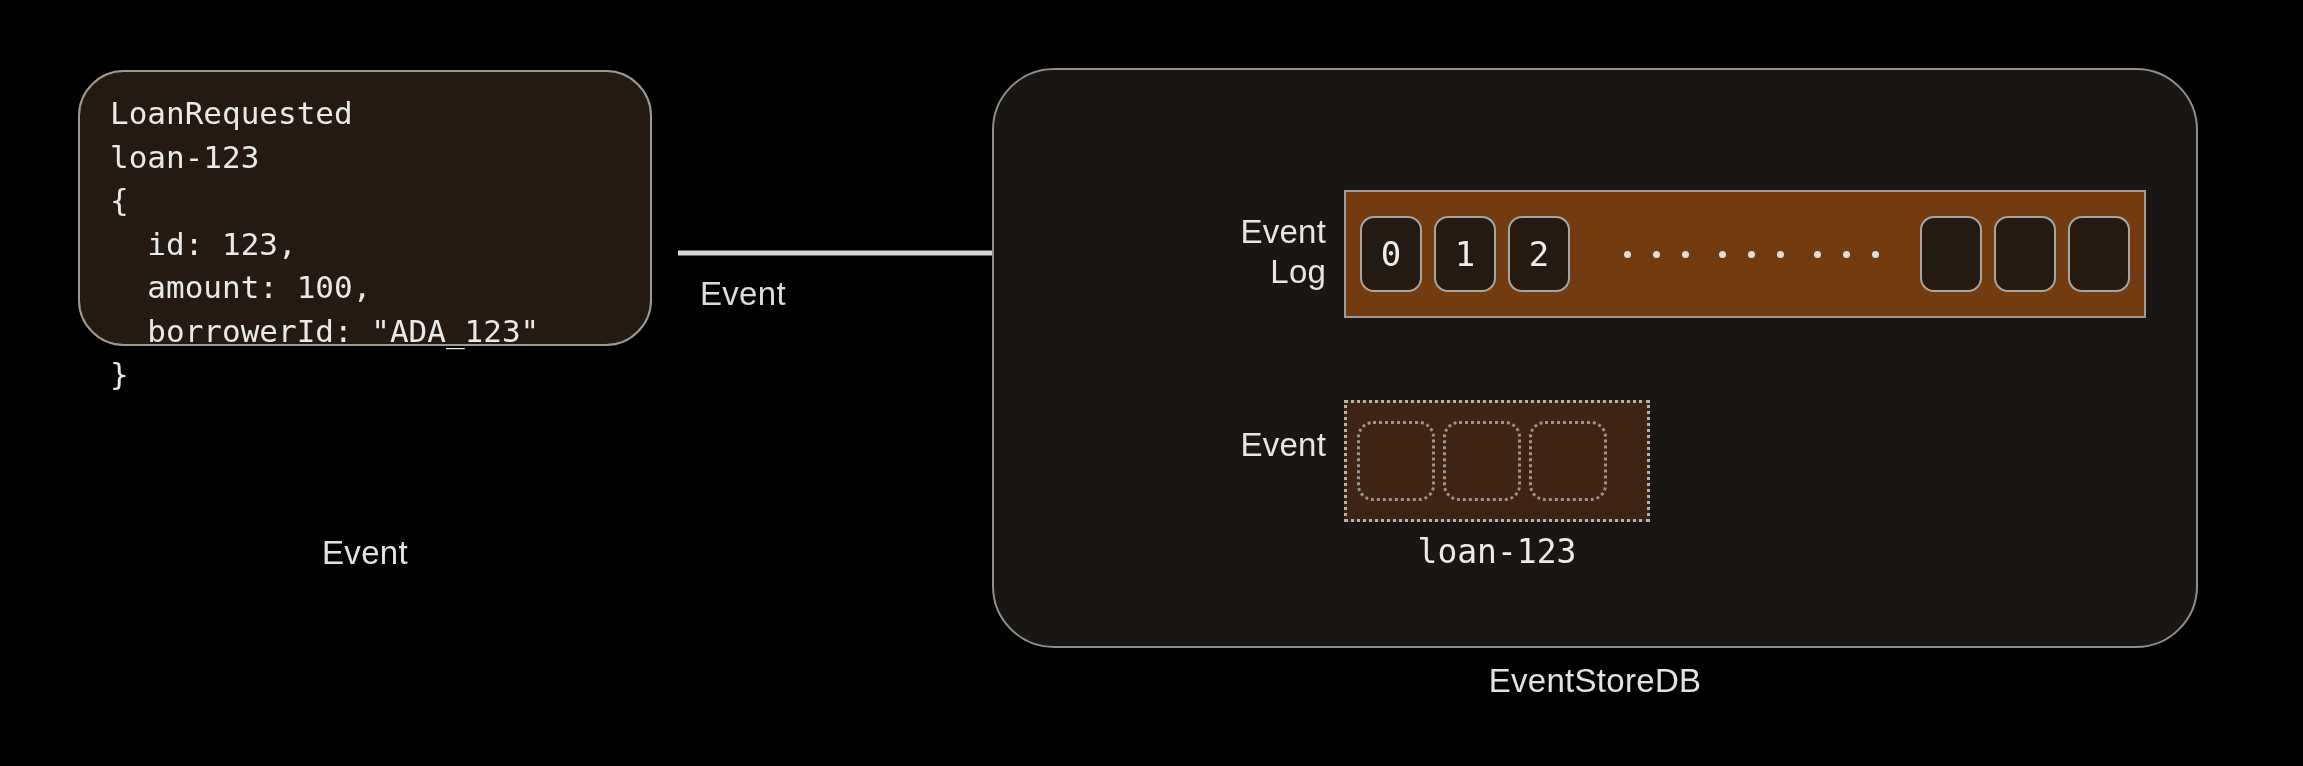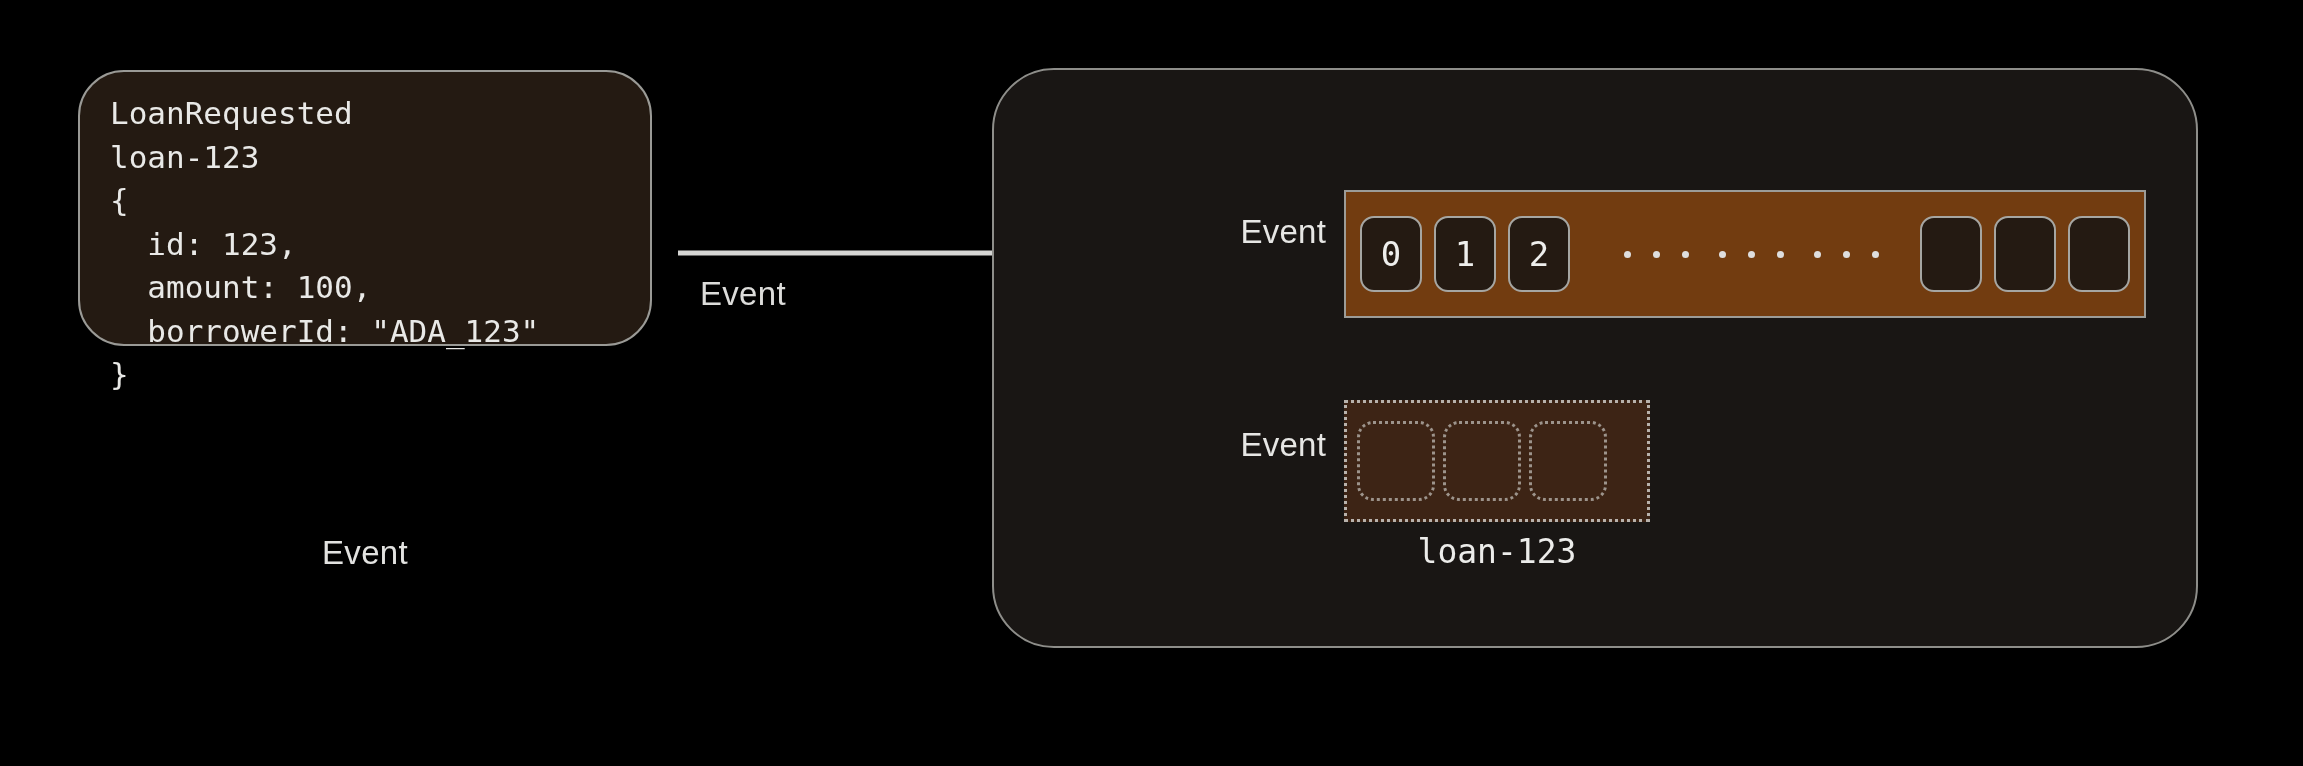--- a/index.html
+++ b/index.html
@@ -231,20 +231,21 @@
     <path d="M 678,253 L 1155,253" fill="none" stroke="#d6d6d4" stroke-width="5" marker-end="url(#arrowhead)"></path>
 
     <path d="M 1063,253 L 1063,452 Q 1063,470 1081,470 L 1155,470" fill="none" stroke="#d6d6d4" stroke-width="5" stroke-linecap="round" marker-end="url(#arrowhead)"></path>
   </svg>
   <div class="append-label">Event</div>
 
   <div class="esdb"></div>
 
   <div class="row-label label-log">
     <div>Event</div>
+    <div>Log</div>
   </div>
 
   <div class="event-log-bar">
     <div class="log-cell">0</div>
     <div class="log-cell">1</div>
     <div class="log-cell">2</div>
 
     <div class="log-ellipsis">
       <span class="ell-group">
         <i class="ell-dot"></i>
@@ -272,14 +273,15 @@
     <div>Event</div>
   </div>
 
   <div class="event-stream-box">
     <div class="stream-cell"></div>
     <div class="stream-cell"></div>
     <div class="stream-cell last"></div>
   </div>
   <div class="stream-caption">loan-123</div>
 
+  <div class="esdb-caption">EventStoreDB</div>
 
 </div>
 
 </body></html>

